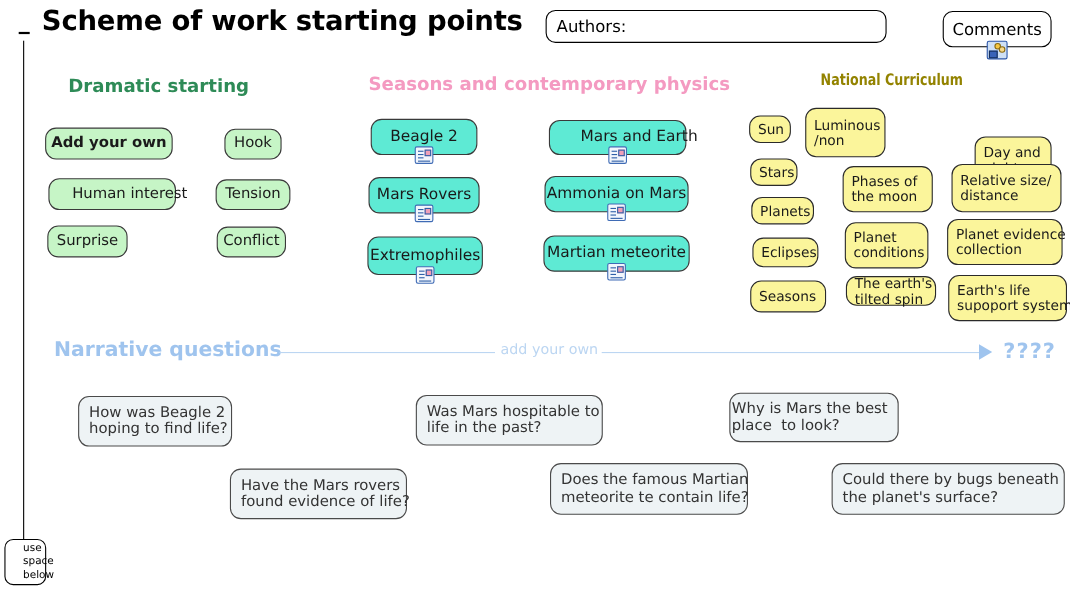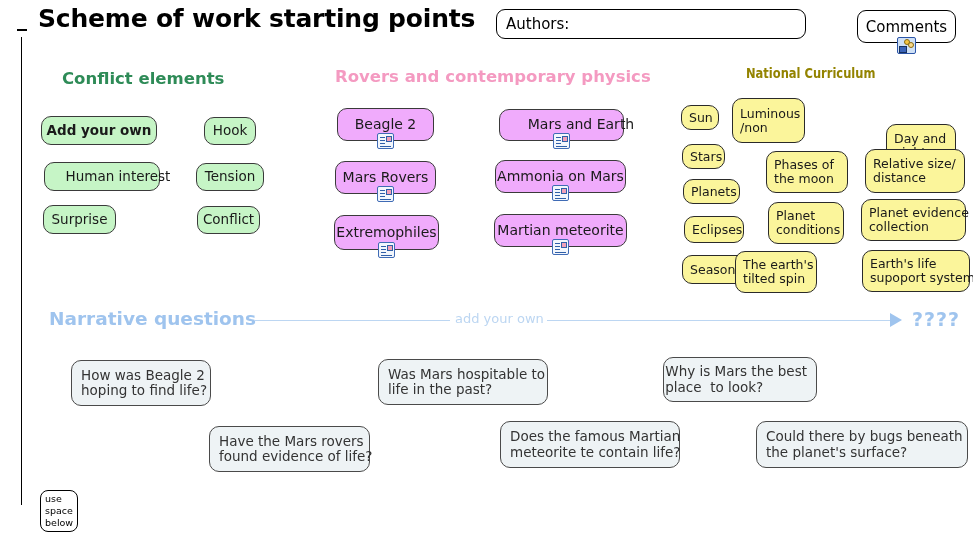--- a/index.html
+++ b/index.html
@@ -45,21 +45,21 @@
   #head-national{left:746px;top:65px;font-size:14.5px;color:#938300;
         font-family:"Liberation Sans Narrow","DejaVu Sans Condensed","Liberation Sans",sans-serif;
         transform:scaleX(0.88);transform-origin:left center;}
 
   
   .node{
     border-radius:10px;display:flex;align-items:center;justify-content:center;
     text-align:center;line-height:1.12;color:#1a1a1a;
   }
   .node.green{background:#c6f5c6;border:1.4px solid #3a3a3a;font-size:13.5px;}
-  .node.pink {background:#f0abfc;border:1.4px solid #3a3a3a;font-size:14px;}
+  .node.pink {background:#5eead4;border:1.4px solid #3a3a3a;font-size:14px;}
   .node.yellow{background:#fbf59b;border:1.4px solid #2a2a2a;font-size:12.5px;
                justify-content:flex-start;text-align:left;padding:0 7px;}
   .node.qbox {background:#eef3f5;border:1.4px solid #4a4a4a;font-size:13.5px;
               justify-content:flex-start;text-align:left;padding:0 9px;color:#333;}
   .node.bold{font-weight:bold;}
 
   
   .doc-icon{
     position:absolute;width:17px;height:16px;border:1.3px solid #3f6bb5;
     background:#f2f6fc;border-radius:2px;box-sizing:border-box;
@@ -79,21 +79,21 @@
   #narr-line-b{left:547px;top:320px;width:346px;height:0;border-top:1.6px solid #bcd6f2;}
   #narr-arrow{left:890px;top:313px;width:0;height:0;
       border-top:7px solid transparent;border-bottom:7px solid transparent;
       border-left:12px solid #9fc4ee;}
   #narr-qm{left:912px;top:308px;font-size:19px;font-weight:bold;color:#9fc4ee;letter-spacing:1px;}
 
   
   #use-space{left:4px;top:490px;width:38px;height:42px;background:#fff;
      border:1.3px solid #000;border-radius:8px;font-size:9.5px;line-height:1.28;
      color:#000;display:flex;align-items:center;justify-content:flex-start;
-     padding-left:4px;text-align:left;margin-left:36px;}
+     padding-left:16px;text-align:left;}
 </style>
 </head>
 <body>
 
 <div class="abs" id="margin-tick"></div>
 <div class="abs" id="margin-line"></div>
 
 <div class="abs" id="page-title">Scheme of work starting points</div>
 
 <div class="abs pill" id="authors-box">
@@ -102,22 +102,22 @@
 
 <div class="abs pill" id="comments-box">
   <span id="comments-label">Comments</span>
 </div>
 <div class="mini-icon" id="comments-icon">
   <span class="c3"></span>
     <span class="c1"></span>
     <span class="c2"></span>
 </div>
 
-<div class="abs sec-head" id="head-dramatic">Conflict elements</div>
-<div class="abs sec-head" id="head-topical">Rovers and contemporary physics</div>
+<div class="abs sec-head" id="head-dramatic">Dramatic starting</div>
+<div class="abs sec-head" id="head-topical">Seasons and contemporary physics</div>
 <div class="abs sec-head" id="head-national">National Curriculum</div>
 
 <div id="group-dramatic">
     <div class="abs node green bold" style="left: 41px; top: 116px; width: 116px; height: 29px;">
       <span>Add&nbsp;your&nbsp;own</span>
     </div>
     <div class="abs node green" style="left: 44px; top: 162px; width: 116px; height: 29px; padding-left: 32px;">
       <span>Human&nbsp;interest</span>
     </div>
     <div class="abs node green" style="left: 43px; top: 205px; width: 73px; height: 29px;">
@@ -213,21 +213,21 @@
     </div>
     <div class="abs node yellow" style="left: 732px; top: 98px; width: 73px; height: 45px;">
       <span>Luminous<br>/non</span>
     </div>
     <div class="abs node yellow" style="left: 766px; top: 151px; width: 82px; height: 42px;">
       <span>Phases&nbsp;of<br>the&nbsp;moon</span>
     </div>
     <div class="abs node yellow" style="left: 768px; top: 202px; width: 76px; height: 42px;">
       <span>Planet<br>conditions</span>
     </div>
-    <div class="abs node yellow" style="left: 735px; top: 251px; width: 82px; height: 42px;">
+    <div class="abs node yellow" style="left: 769px; top: 251px; width: 82px; height: 27px;">
       <span>The&nbsp;earth's<br>tilted&nbsp;spin</span>
     </div>
     <div class="abs node yellow" style="left: 886px; top: 96px; width: 70px; height: 44px; margin-top: 28px;">
       <span>Day&nbsp;and<br>night</span>
     </div>
     <div class="abs node yellow" style="left: 865px; top: 149px; width: 100px; height: 44px;">
       <span>Relative&nbsp;size/<br>distance</span>
     </div>
     <div class="abs node yellow" style="left: 861px; top: 199px; width: 105px; height: 42px;">
       <span>Planet&nbsp;evidence<br>collection</span>

